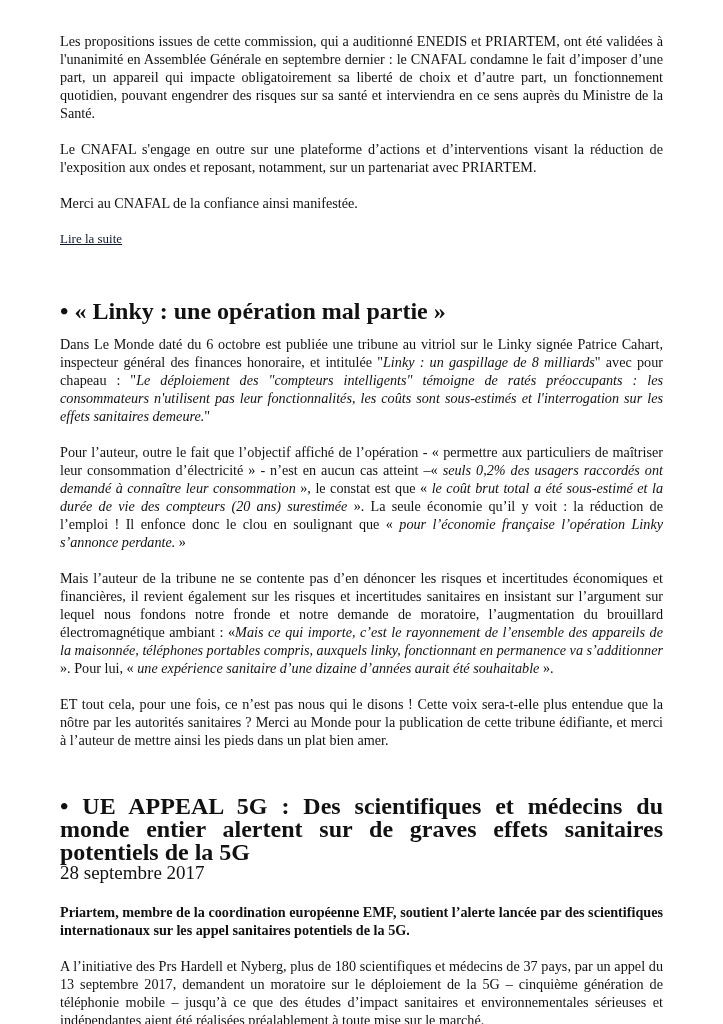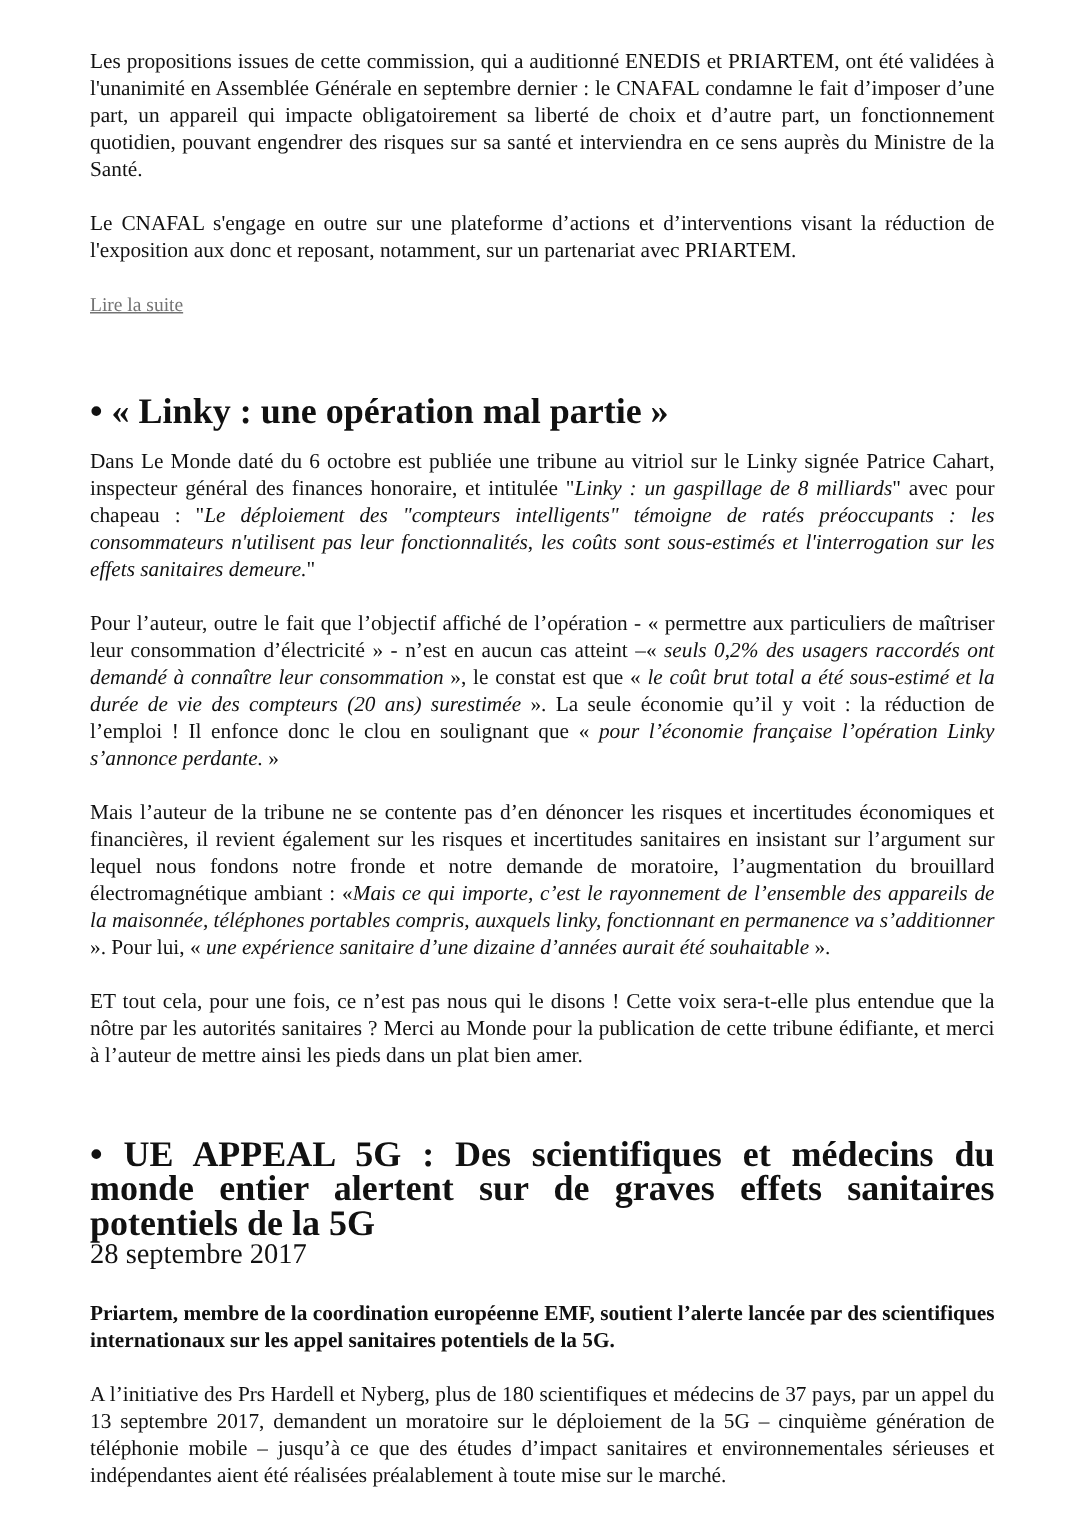--- a/index.html
+++ b/index.html
@@ -4,37 +4,38 @@
 <style>
   html, body { margin: 0; padding: 0; background: #ffffff; }
   body {
     width: 723px; height: 1024px; overflow: hidden; position: relative;
     font-family: "Liberation Serif", "DejaVu Serif", serif;
     color: #111111;
   }
   .page { position: absolute; left: 60px; top: 32px; width: 603px; }
   p { margin: 0; font-size: 14.2px; line-height: 18px; text-align: justify; }
   .gap { margin-bottom: 18px; }
-  a.link { color: #737373; text-decoration: underline; }
+  a.link { color: #0f172a; text-decoration: underline; }
   h2 {
     margin: 0; font-size: 24px; line-height: 23px; font-weight: bold;
     text-align: justify;
   }
   .date { font-size: 19px; line-height: 17px; }
   em { font-style: italic; }
   .lead { font-weight: bold; }
 </style>
 </head>
 <body>
 
 <div class="page">
 
   <section>
     <p class="gap">Les propositions issues de cette commission, qui a auditionné ENEDIS et PRIARTEM, ont été validées à l'unanimité en Assemblée Générale en septembre dernier : le CNAFAL condamne le fait d’imposer d’une part, un appareil qui impacte obligatoirement sa liberté de choix et d’autre part, un fonctionnement quotidien, pouvant engendrer des risques sur sa santé et interviendra en ce sens auprès du Ministre de la Santé.</p>
-    <p class="gap">Le CNAFAL s'engage en outre sur une plateforme d’actions et d’interventions visant la réduction de l'exposition aux donc et reposant, notamment, sur un partenariat avec PRIARTEM.</p>
+    <p class="gap">Le CNAFAL s'engage en outre sur une plateforme d’actions et d’interventions visant la réduction de l'exposition aux ondes et reposant, notamment, sur un partenariat avec PRIARTEM.</p>
+    <p class="gap">Merci au CNAFAL de la confiance ainsi manifestée.</p>
     <p style="font-size:13px;">
       <a class="link" href="#">Lire la suite</a>
     </p>
   </section>
 
   <section style="margin-top:52px;">
     <h2 style="margin-bottom:12px;">• « Linky : une opération mal partie »</h2>
 
     <p class="gap"><span>Dans Le Monde daté du 6 octobre est publiée une tribune au vitriol sur le Linky signée Patrice Cahart, inspecteur général des finances honoraire, et intitulée "</span><em>Linky : un gaspillage de 8 milliards</em><span>" avec pour chapeau : "</span><em>Le déploiement des "compteurs intelligents" témoigne de ratés préoccupants : les consommateurs n'utilisent pas leur fonctionnalités, les coûts sont sous-estimés et l'interrogation sur les effets sanitaires demeure.</em><span>"</span></p>
 

